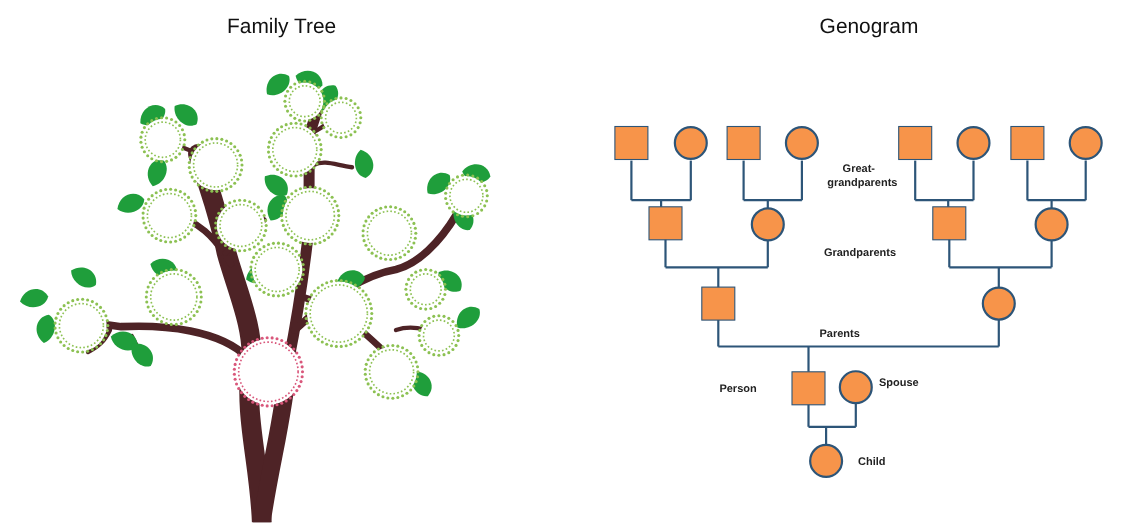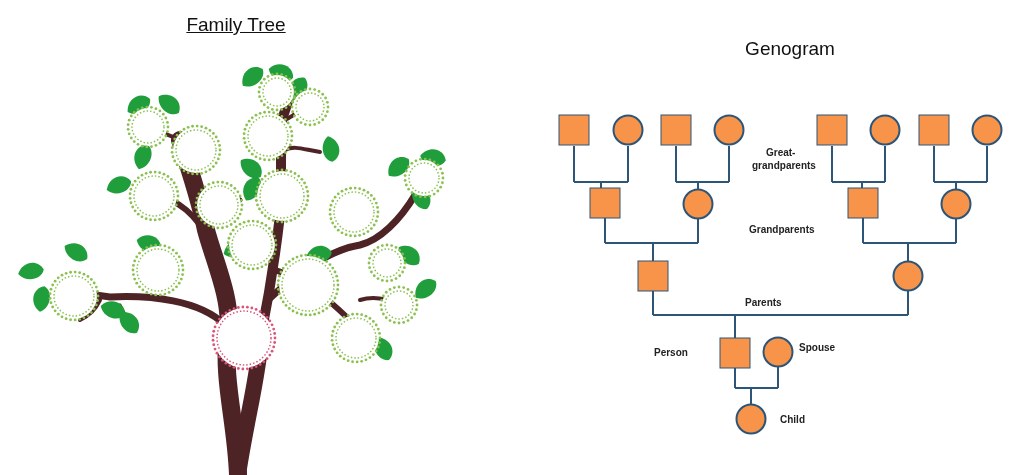--- a/index.html
+++ b/index.html
@@ -1,19 +1,19 @@
 <!DOCTYPE html>
 <html><head>
 <meta charset="utf-8">
 <style>
   html,body{margin:0;padding:0;background:#fff;}
   body{width:1024px;height:475px;position:relative;overflow:hidden;font-family:"Liberation Sans",sans-serif;}
   .title{position:absolute;top:14px;font-size:19px;color:#111;text-align:center;width:300px;}
-  #ft-title{left:86px;text-decoration:underline;}
-  #gg-title{left:640px;margin-top:24px;}
+  #ft-title{left:106px;}
+  #gg-title{left:640px;}
   svg{position:absolute;left:0;top:0;}
   .glabel{font-family:"Liberation Sans",sans-serif;font-size:10px;fill:#222;font-weight:bold;}
 </style>
 </head>
 <body>
 
 <div class="title" id="ft-title">Family Tree</div>
 <div class="title" id="gg-title">Genogram</div>
 
 <svg width="520" height="475">

